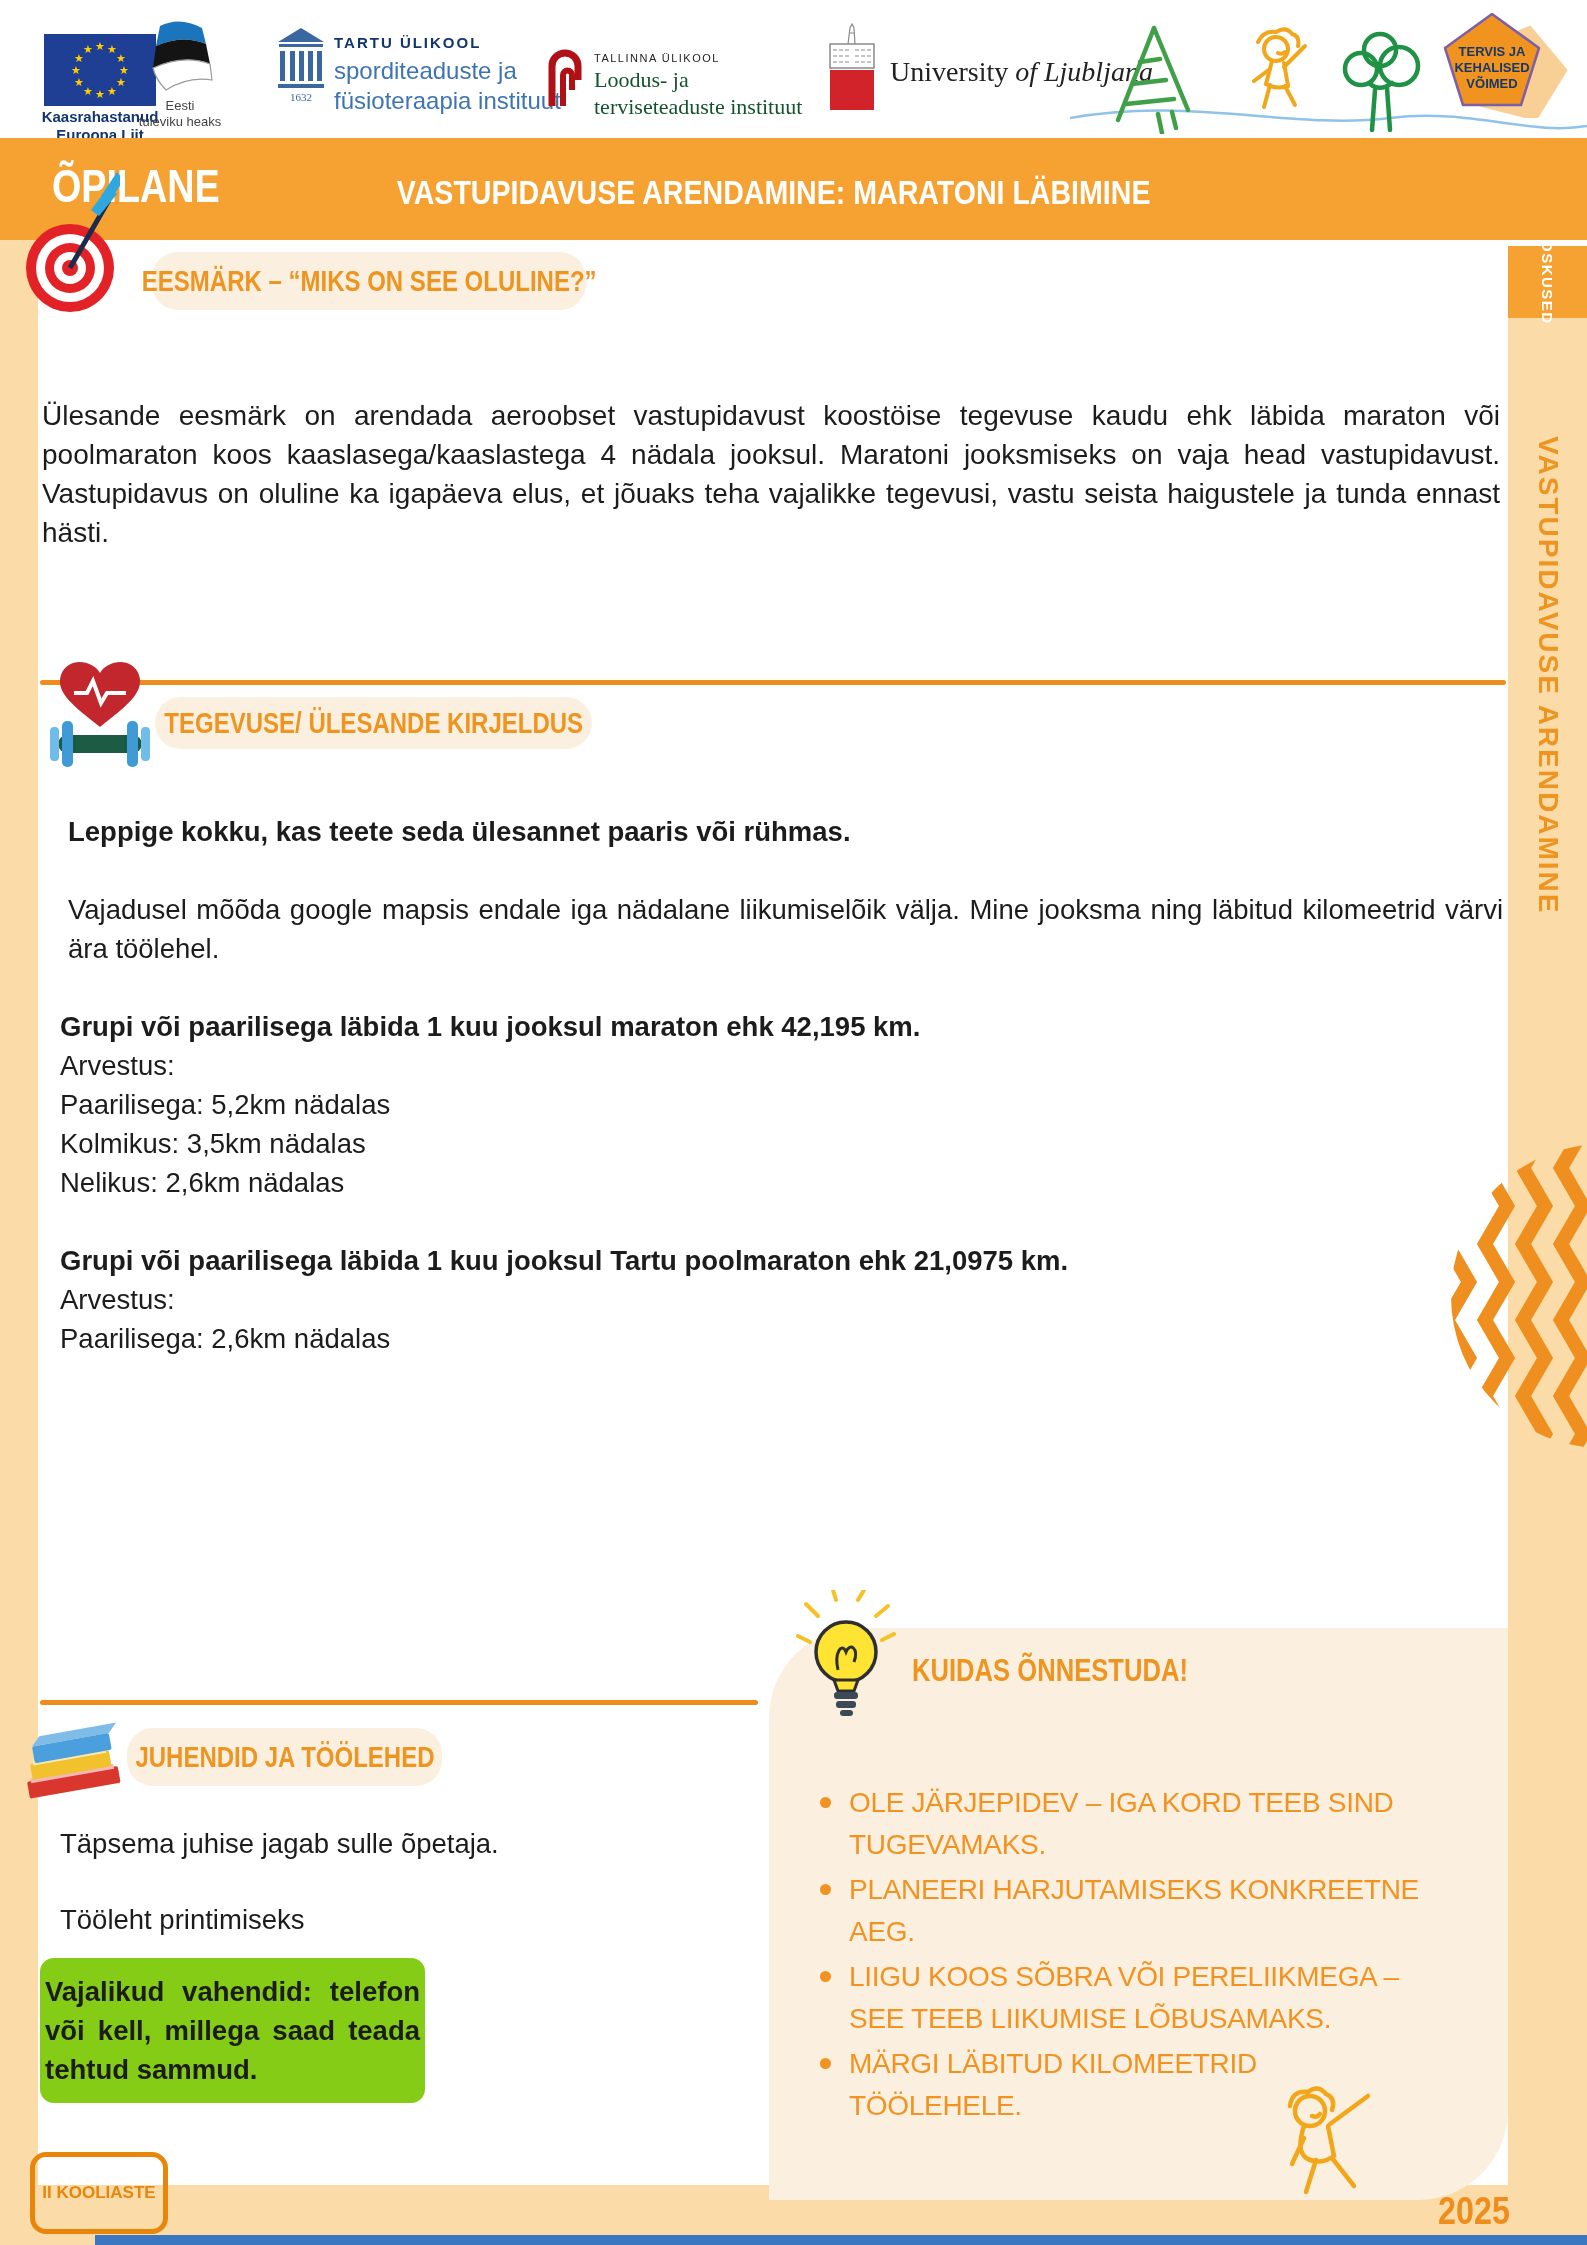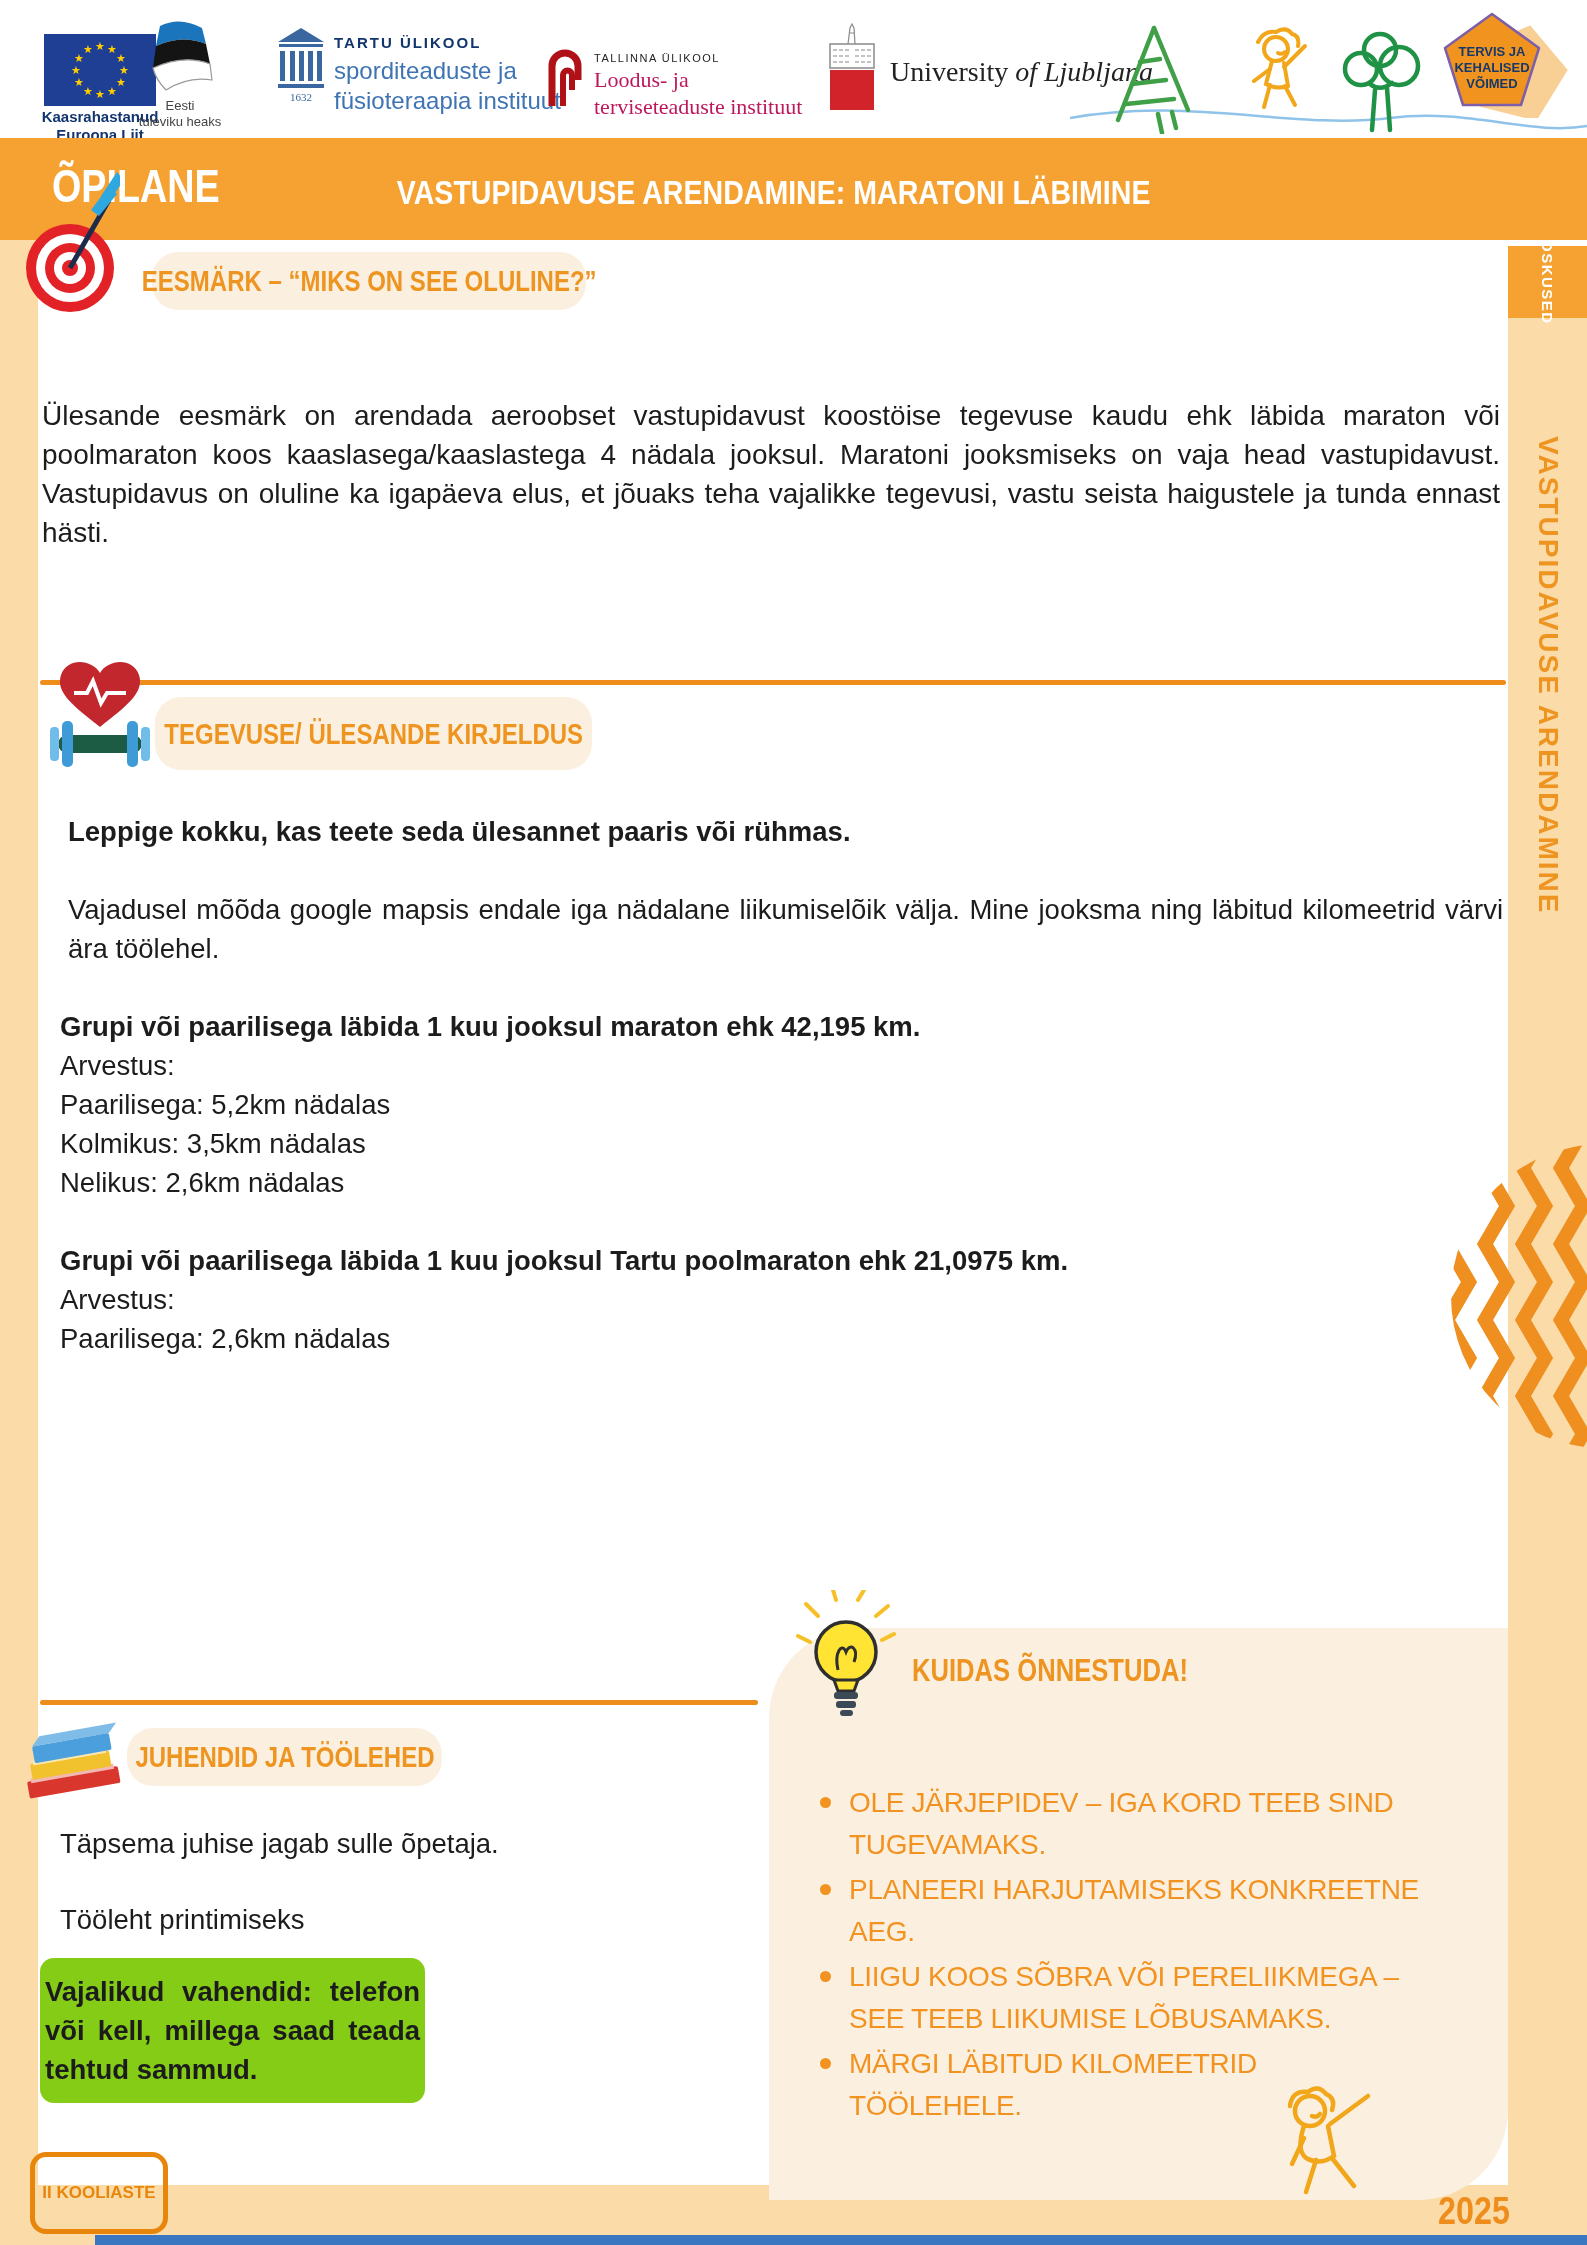--- a/index.html
+++ b/index.html
@@ -47,21 +47,21 @@
   .stage-badge{left:30px;top:2152px;width:128px;height:72px;border:5px solid #E8860C;border-radius:16px;
                display:flex;align-items:center;justify-content:center;color:#E8860C;font-weight:bold;font-size:17px;}
   .year{left:1438px;top:2190px;color:#EE8C1C;font-size:38px;font-weight:bold;}
   .blue-bar{left:95px;top:2235px;width:1492px;height:10px;background:#3B76C0;}
   
   .eu-cap{left:30px;top:108px;width:140px;text-align:center;font-size:15px;font-weight:bold;color:#12356E;line-height:18px;}
   .ee-cap{left:130px;top:98px;width:100px;text-align:center;font-size:13px;color:#444;line-height:16px;}
   .ut-name{left:334px;top:34px;font-size:15px;font-weight:bold;letter-spacing:2px;color:#12356E;}
   .ut-dept{left:334px;top:56px;font-size:24px;color:#3E74B4;line-height:30px;}
   .tlu-name{left:594px;top:52px;font-size:11px;letter-spacing:1.5px;color:#222;}
-  .tlu-dept{left:594px;top:66px;font-family:"Liberation Serif",serif;font-size:22px;color:#be185d;line-height:27px;}
+  .tlu-dept{left:594px;top:66px;font-family:"Liberation Serif",serif;font-size:22px;color:#14532d;line-height:27px;}
   .ul-name{left:890px;top:56px;font-family:"Liberation Serif",serif;font-size:28px;color:#222;}
   .ul-name em{font-style:italic;} .z5{z-index:5;}
 </style>
 </head>
 <body>
 
 <div class="page">
 
   <div class="abs left-strip"></div>
   <div class="abs sidebar-strip"></div>
@@ -259,21 +259,21 @@
       <polyline points="30,38 43,38 49,26 57,48 63,38 82,38" stroke="#ffffff" stroke-width="4" fill="none"></polyline>
       <g transform="translate(0,64)">
         <rect x="14" y="16" width="84" height="18" rx="9" fill="#1D5C44"></rect>
         <rect x="6" y="8" width="9" height="34" rx="4" fill="#6FBDE8"></rect>
         <rect x="18" y="2" width="11" height="46" rx="5" fill="#3E9BD6"></rect>
         <rect x="83" y="2" width="11" height="46" rx="5" fill="#3E9BD6"></rect>
         <rect x="97" y="8" width="9" height="34" rx="4" fill="#6FBDE8"></rect>
       </g>
     </svg>
   </div>
-  <div class="abs pill" style="left:155px;top:697px;width:437px;height:73px;">
+  <div class="abs pill" style="left:155px;top:697px;width:437px;height:52px;">
     <span>TEGEVUSE/ ÜLESANDE KIRJELDUS</span>
   </div>
   <div class="abs t27 body-block" style="left:60px;top:812px;width:1443px;">
     <p class="b">Leppige kokku, kas teete seda ülesannet paaris või rühmas.</p>
     <p class="just">Vajadusel mõõda google mapsis endale iga nädalane liikumiselõik välja. Mine jooksma ning läbitud kilomeetrid värvi ära töölehel.</p>
     <div class="grp">
       <div class="b">Grupi või paarilisega läbida 1 kuu jooksul  maraton ehk 42,195 km.</div>
       <div>Arvestus:</div>
       <div>Paarilisega: 5,2km nädalas</div>
       <div>Kolmikus: 3,5km nädalas</div>

